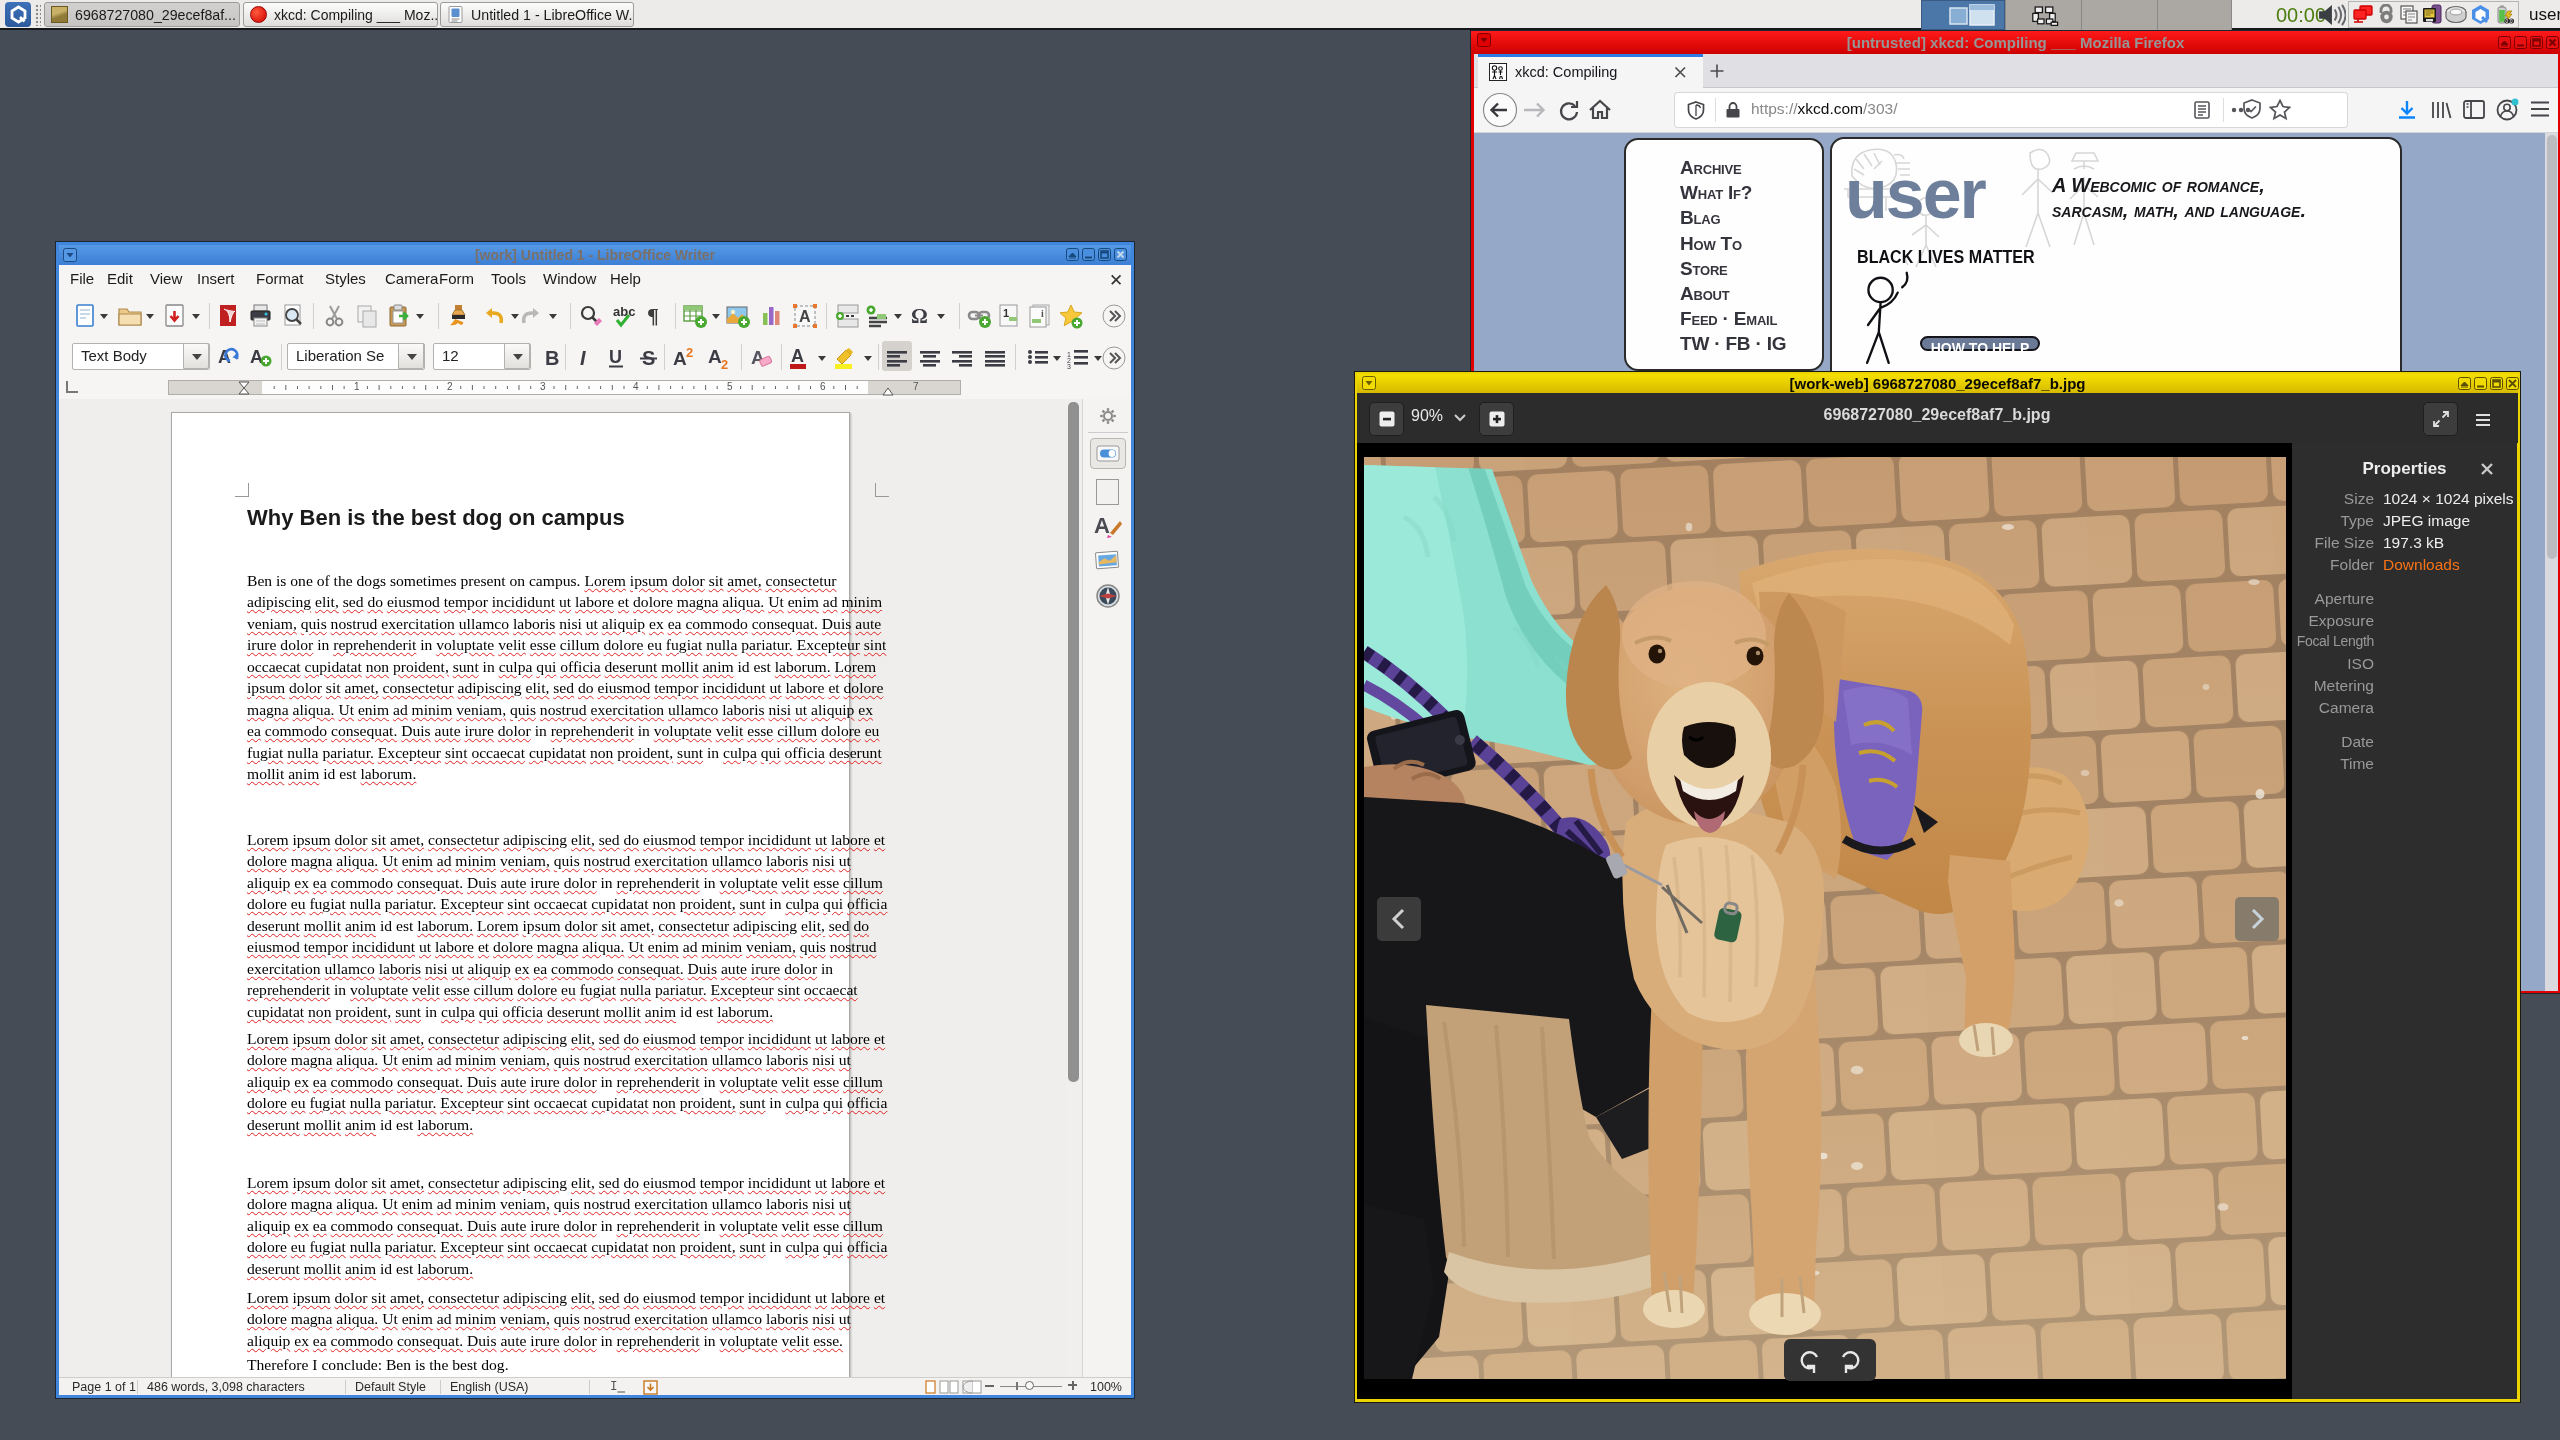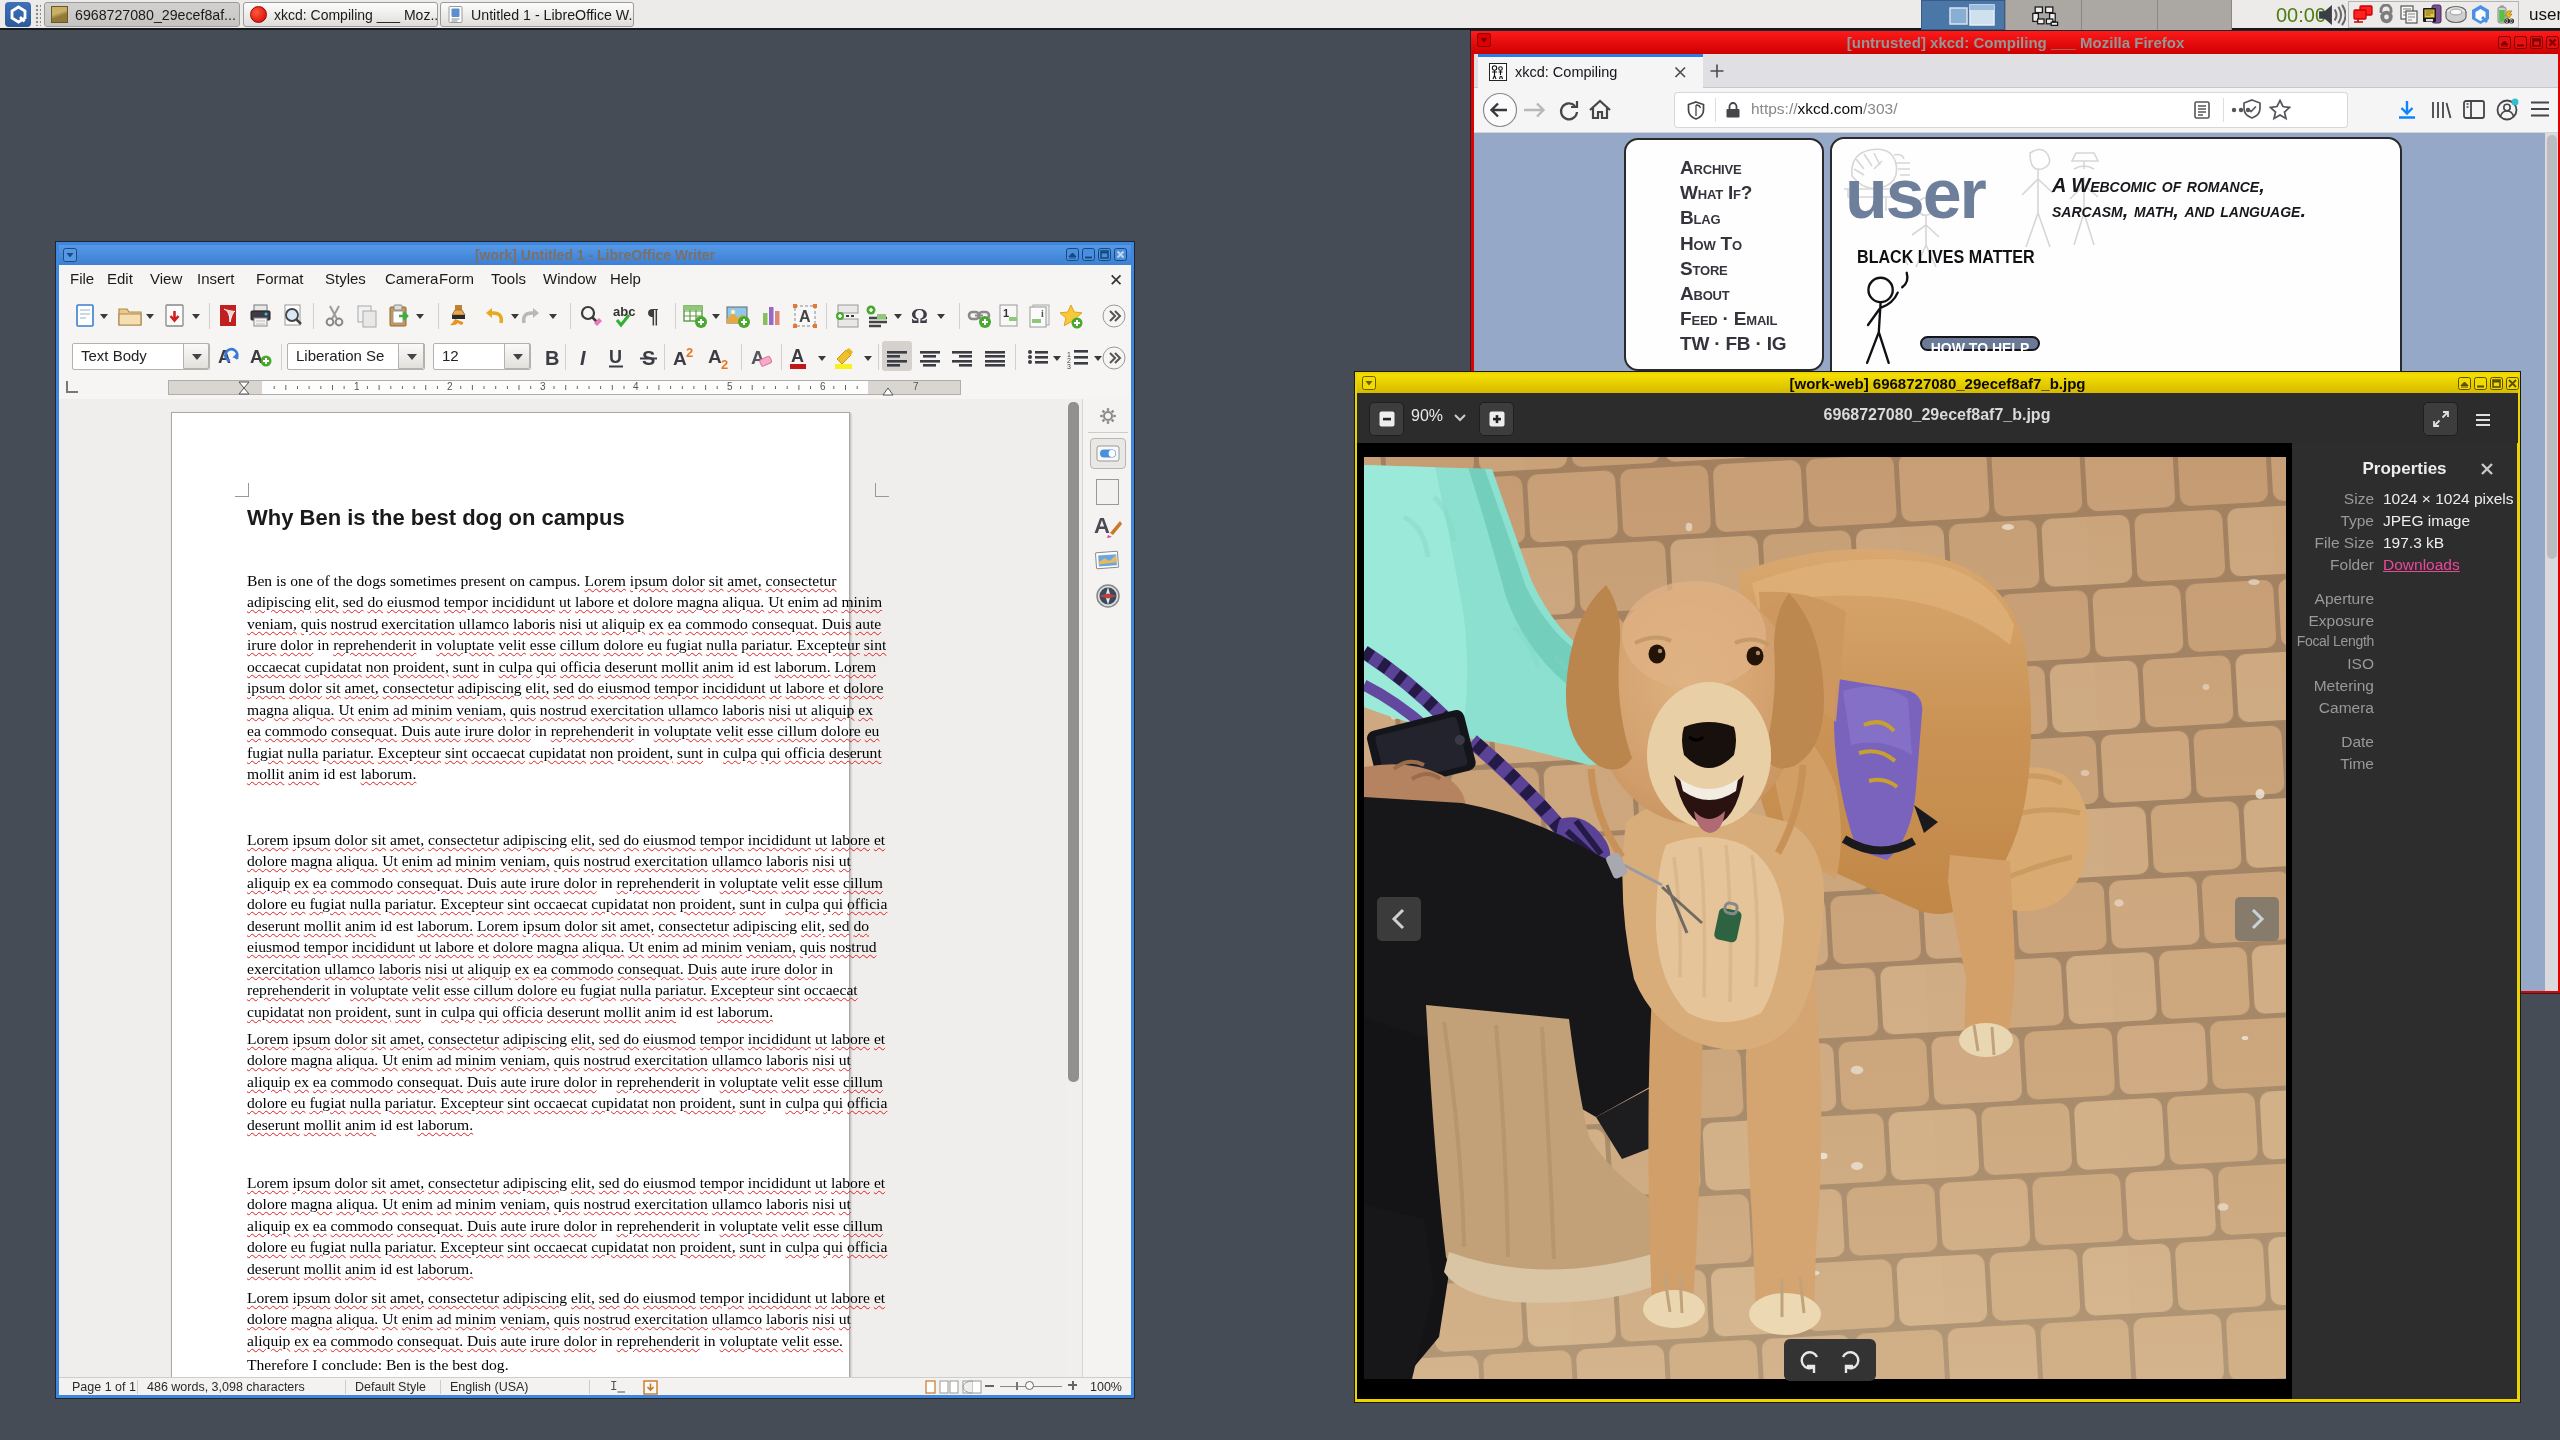--- a/index.html
+++ b/index.html
@@ -981,21 +981,21 @@
 <div class="prow" style="top:69px">
         <span class="pl">Type</span>
         <span class="pv">JPEG image</span>
       </div>
 <div class="prow" style="top:91px">
         <span class="pl">File Size</span>
         <span class="pv">197.3 kB</span>
       </div>
 <div class="prow" style="top:113px">
         <span class="pl">Folder</span>
-        <span class="pv"><span style="color:#ec4899;text-decoration:underline">Downloads</span></span>
+        <span class="pv"><span style="color:#f97316;">Downloads</span></span>
       </div>
 <div class="prow" style="top:147px">
         <span class="pl">Aperture</span>
         <span class="pv"></span>
       </div>
 <div class="prow" style="top:169px">
         <span class="pl">Exposure</span>
         <span class="pv"></span>
       </div>
 <div class="prow" style="top:190px">

